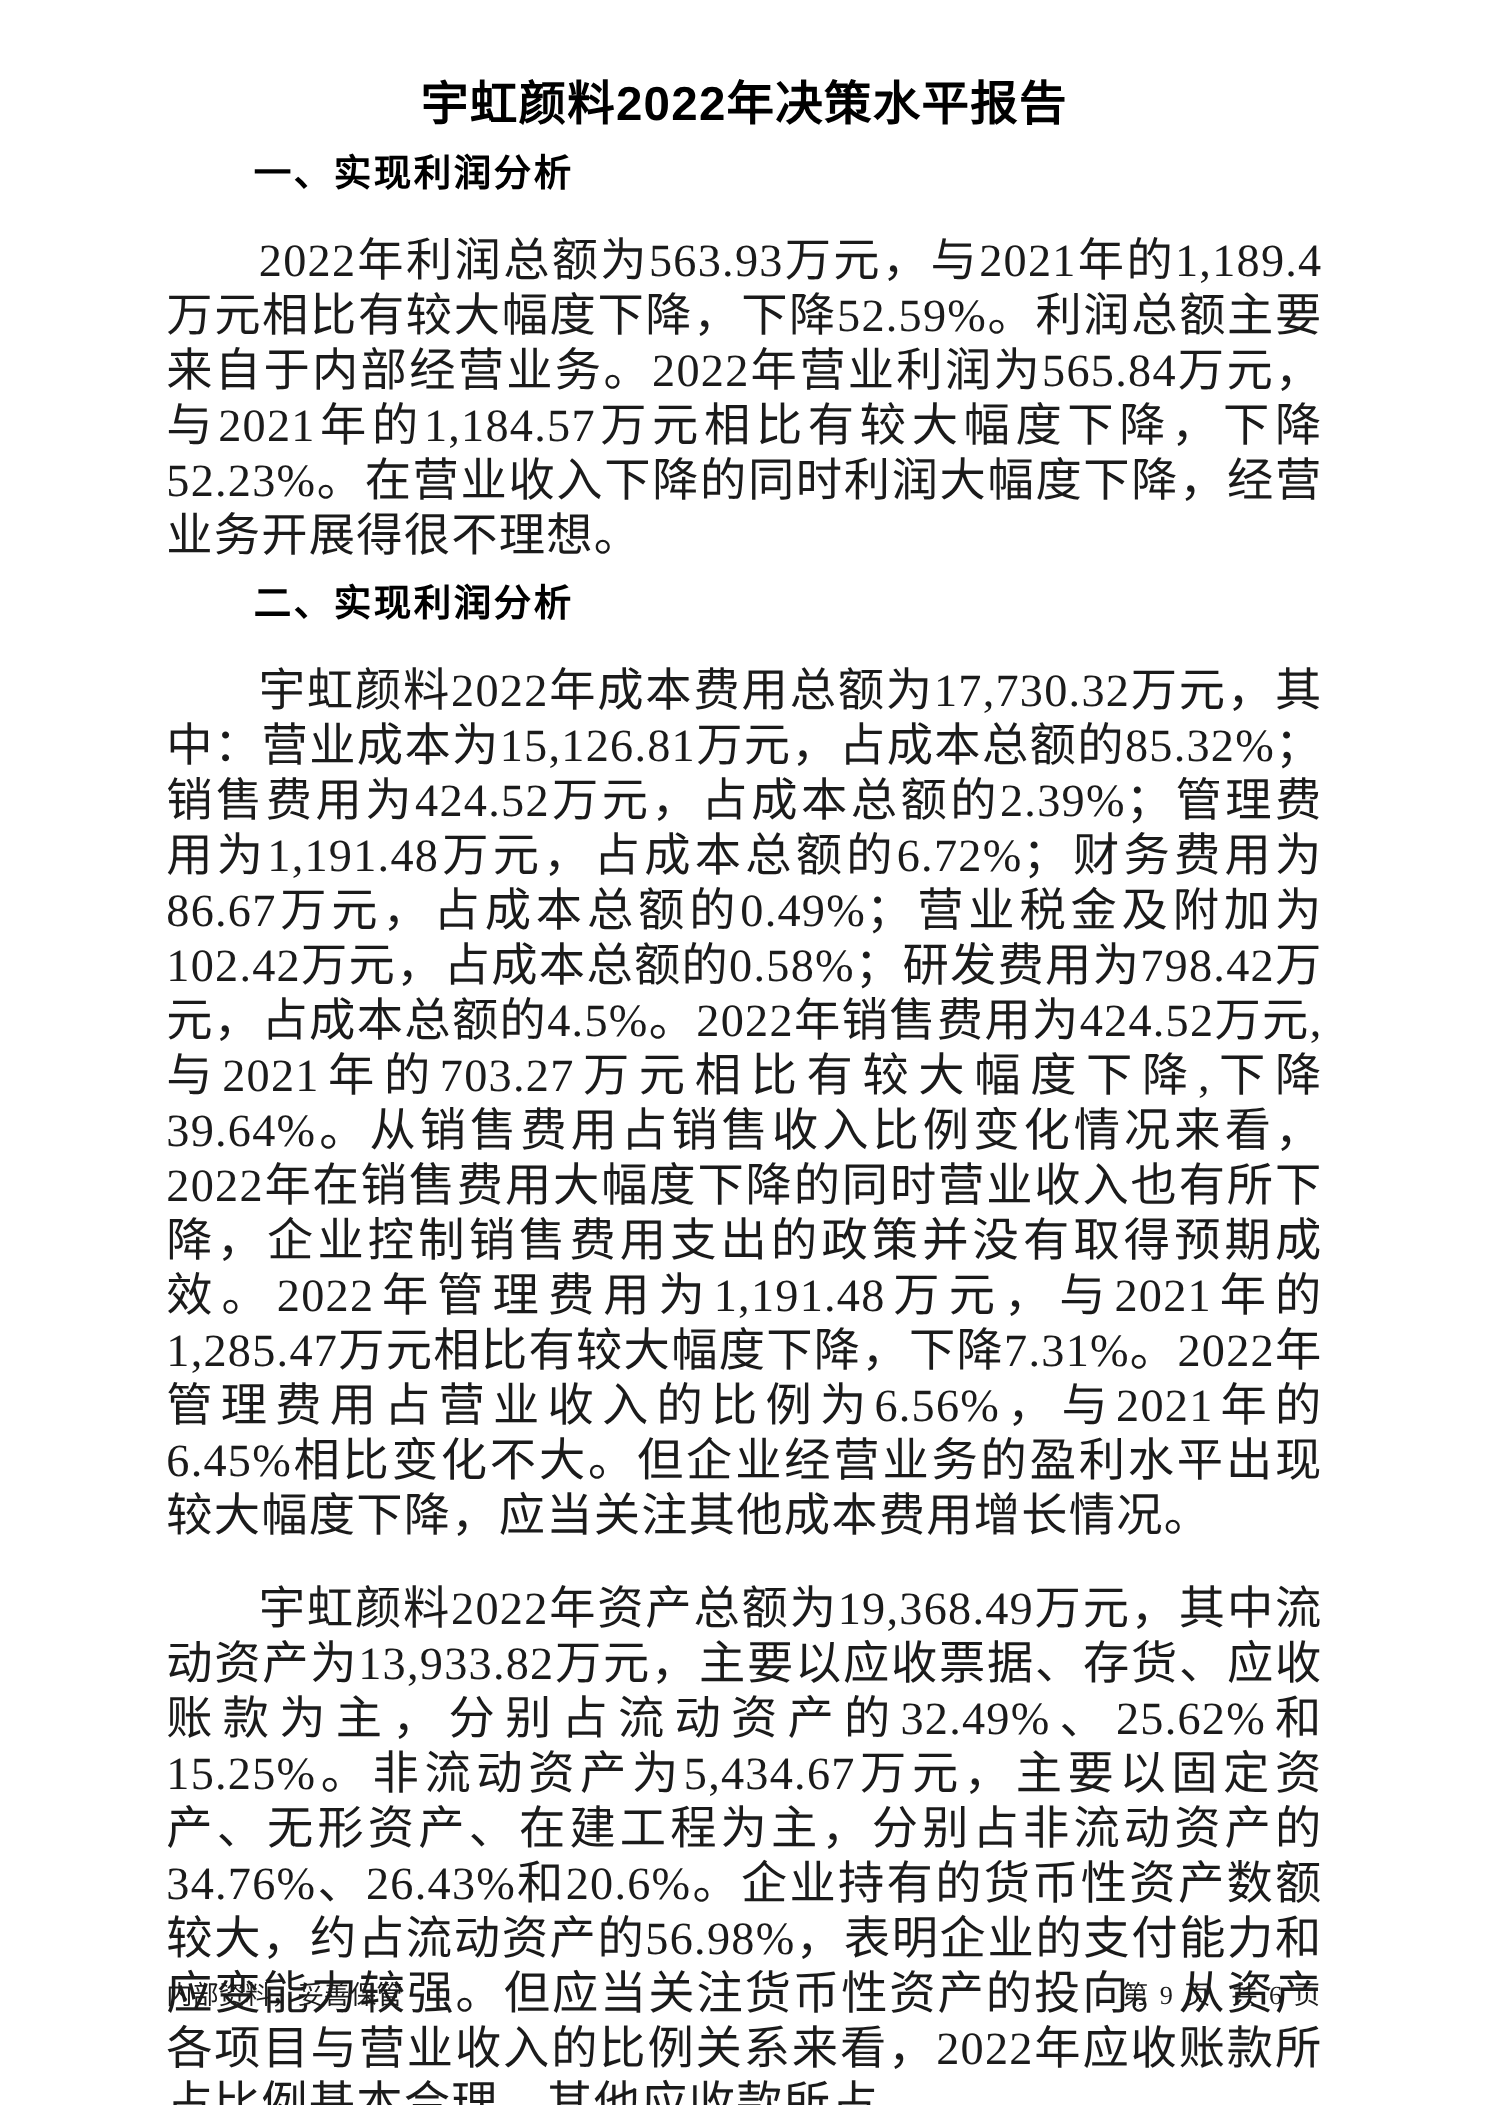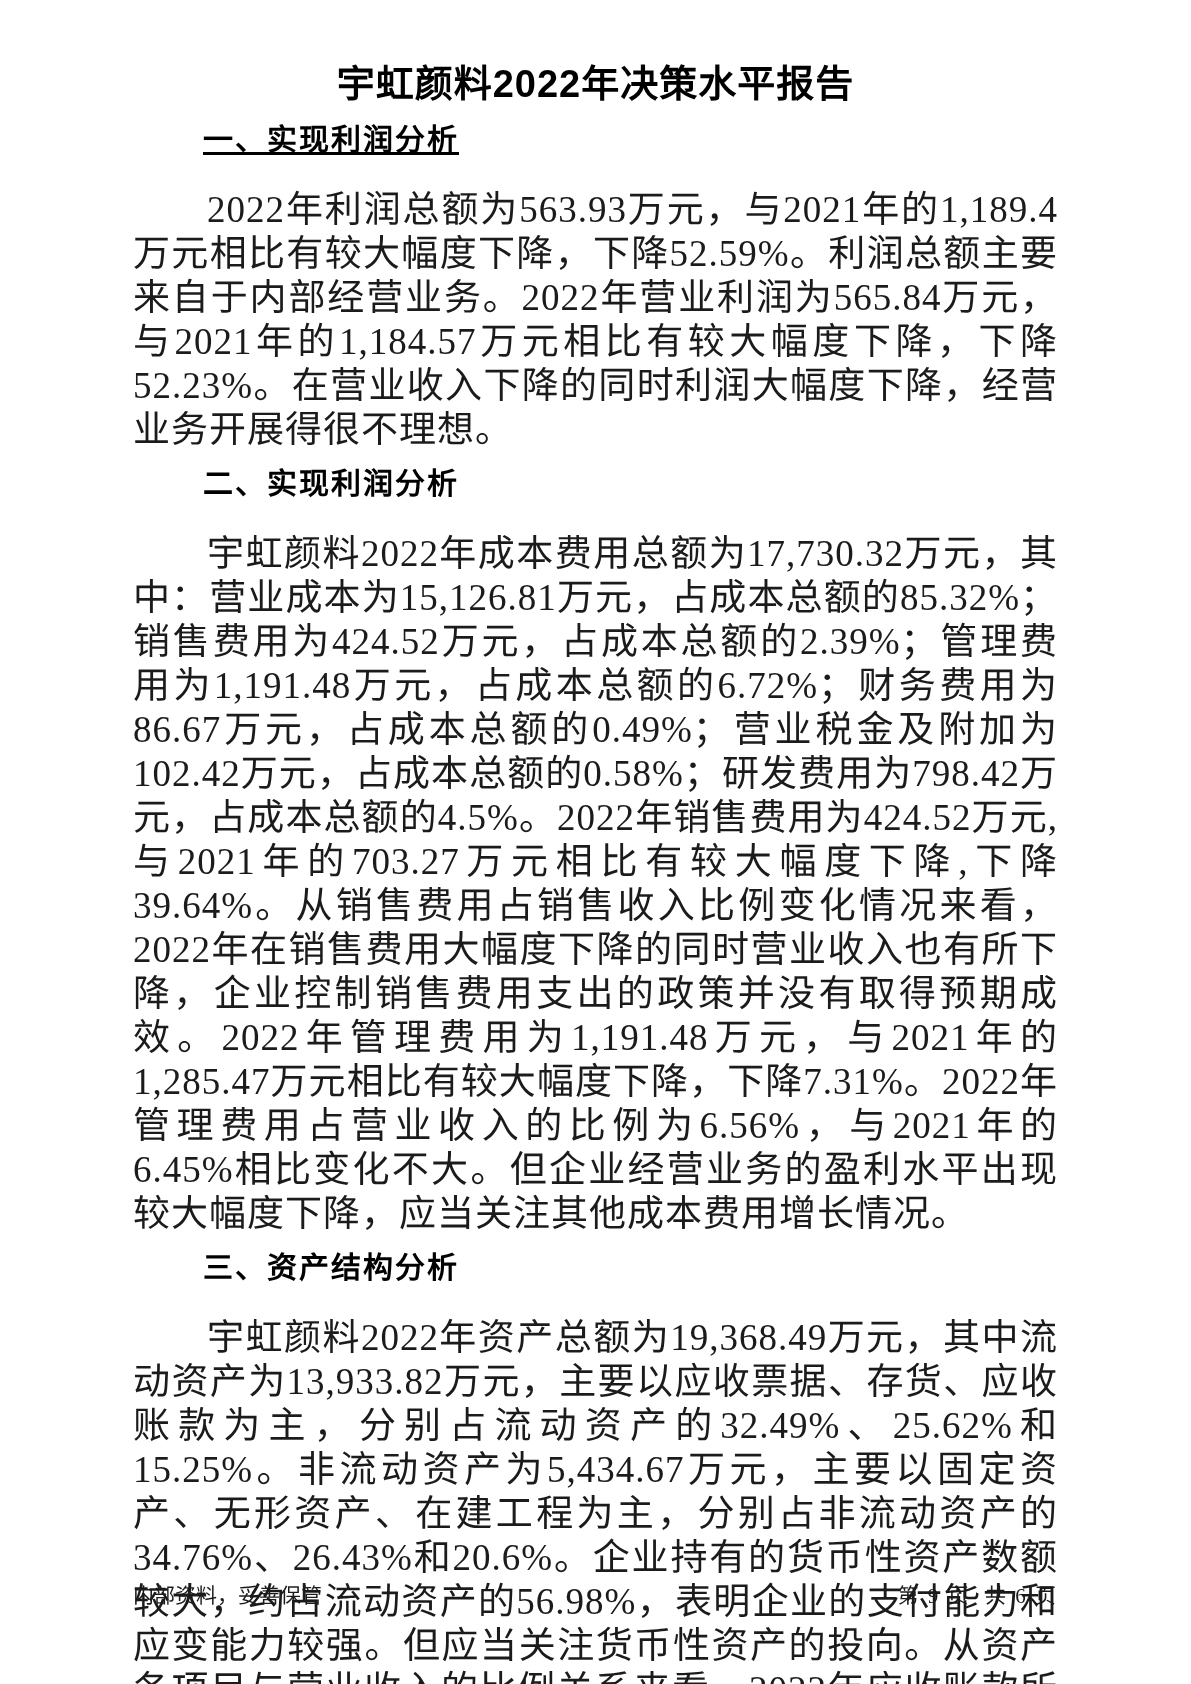--- a/index.html
+++ b/index.html
@@ -32,21 +32,20 @@
     font-family: "Liberation Sans", "DejaVu Sans", sans-serif;
     font-weight: bold;
     font-size: 30px;
     line-height: 36px;
     color: #000000;
     padding-left: 70px;
     margin: 14px 0 0 0;
     letter-spacing: 2px;
   }
   .section-heading.first {
-    text-decoration: underline;
   }
   .para {
     font-size: 37px;
     line-height: 44px;
     text-align: justify;
     text-justify: inter-ideograph;
     text-indent: 2em;
     margin: 30px 0 12px 0;
     letter-spacing: 1px;
     color: #1b1b1b;
@@ -80,21 +79,20 @@
       <div class="section-heading first">一、实现利润分析</div>
       <p class="para">2022年利润总额为563.93万元，与2021年的1,189.4万元相比有较大幅度下降，下降52.59%。利润总额主要来自于内部经营业务。2022年营业利润为565.84万元，与2021年的1,184.57万元相比有较大幅度下降，下降52.23%。在营业收入下降的同时利润大幅度下降，经营业务开展得很不理想。</p>
     </div>
 
     <div class="section">
       <div class="section-heading">二、实现利润分析</div>
       <p class="para">宇虹颜料2022年成本费用总额为17,730.32万元，其中：营业成本为15,126.81万元，占成本总额的85.32%；销售费用为424.52万元，占成本总额的2.39%；管理费用为1,191.48万元，占成本总额的6.72%；财务费用为86.67万元，占成本总额的0.49%；营业税金及附加为102.42万元，占成本总额的0.58%；研发费用为798.42万元，占成本总额的4.5%。2022年销售费用为424.52万元,与2021年的703.27万元相比有较大幅度下降,下降39.64%。从销售费用占销售收入比例变化情况来看，2022年在销售费用大幅度下降的同时营业收入也有所下降，企业控制销售费用支出的政策并没有取得预期成效。2022年管理费用为1,191.48万元，与2021年的1,285.47万元相比有较大幅度下降，下降7.31%。2022年管理费用占营业收入的比例为6.56%，与2021年的6.45%相比变化不大。但企业经营业务的盈利水平出现较大幅度下降，应当关注其他成本费用增长情况。</p>
     </div>
 
     <div class="section">
-      <div class="section-heading">三、资产结构分析</div>
       <p class="para">宇虹颜料2022年资产总额为19,368.49万元，其中流动资产为13,933.82万元，主要以应收票据、存货、应收账款为主，分别占流动资产的32.49%、25.62%和15.25%。非流动资产为5,434.67万元，主要以固定资产、无形资产、在建工程为主，分别占非流动资产的34.76%、26.43%和20.6%。企业持有的货币性资产数额较大，约占流动资产的56.98%，表明企业的支付能力和应变能力较强。但应当关注货币性资产的投向。从资产各项目与营业收入的比例关系来看，2022年应收账款所占比例基本合理，其他应收款所占</p>
     </div>
 
   </div>
 
   <div class="footer">
     <span class="note">内部资料，妥善保管</span>
     <span class="pagenum">第 9 页  共 6 页</span>
   </div>
 </div>

